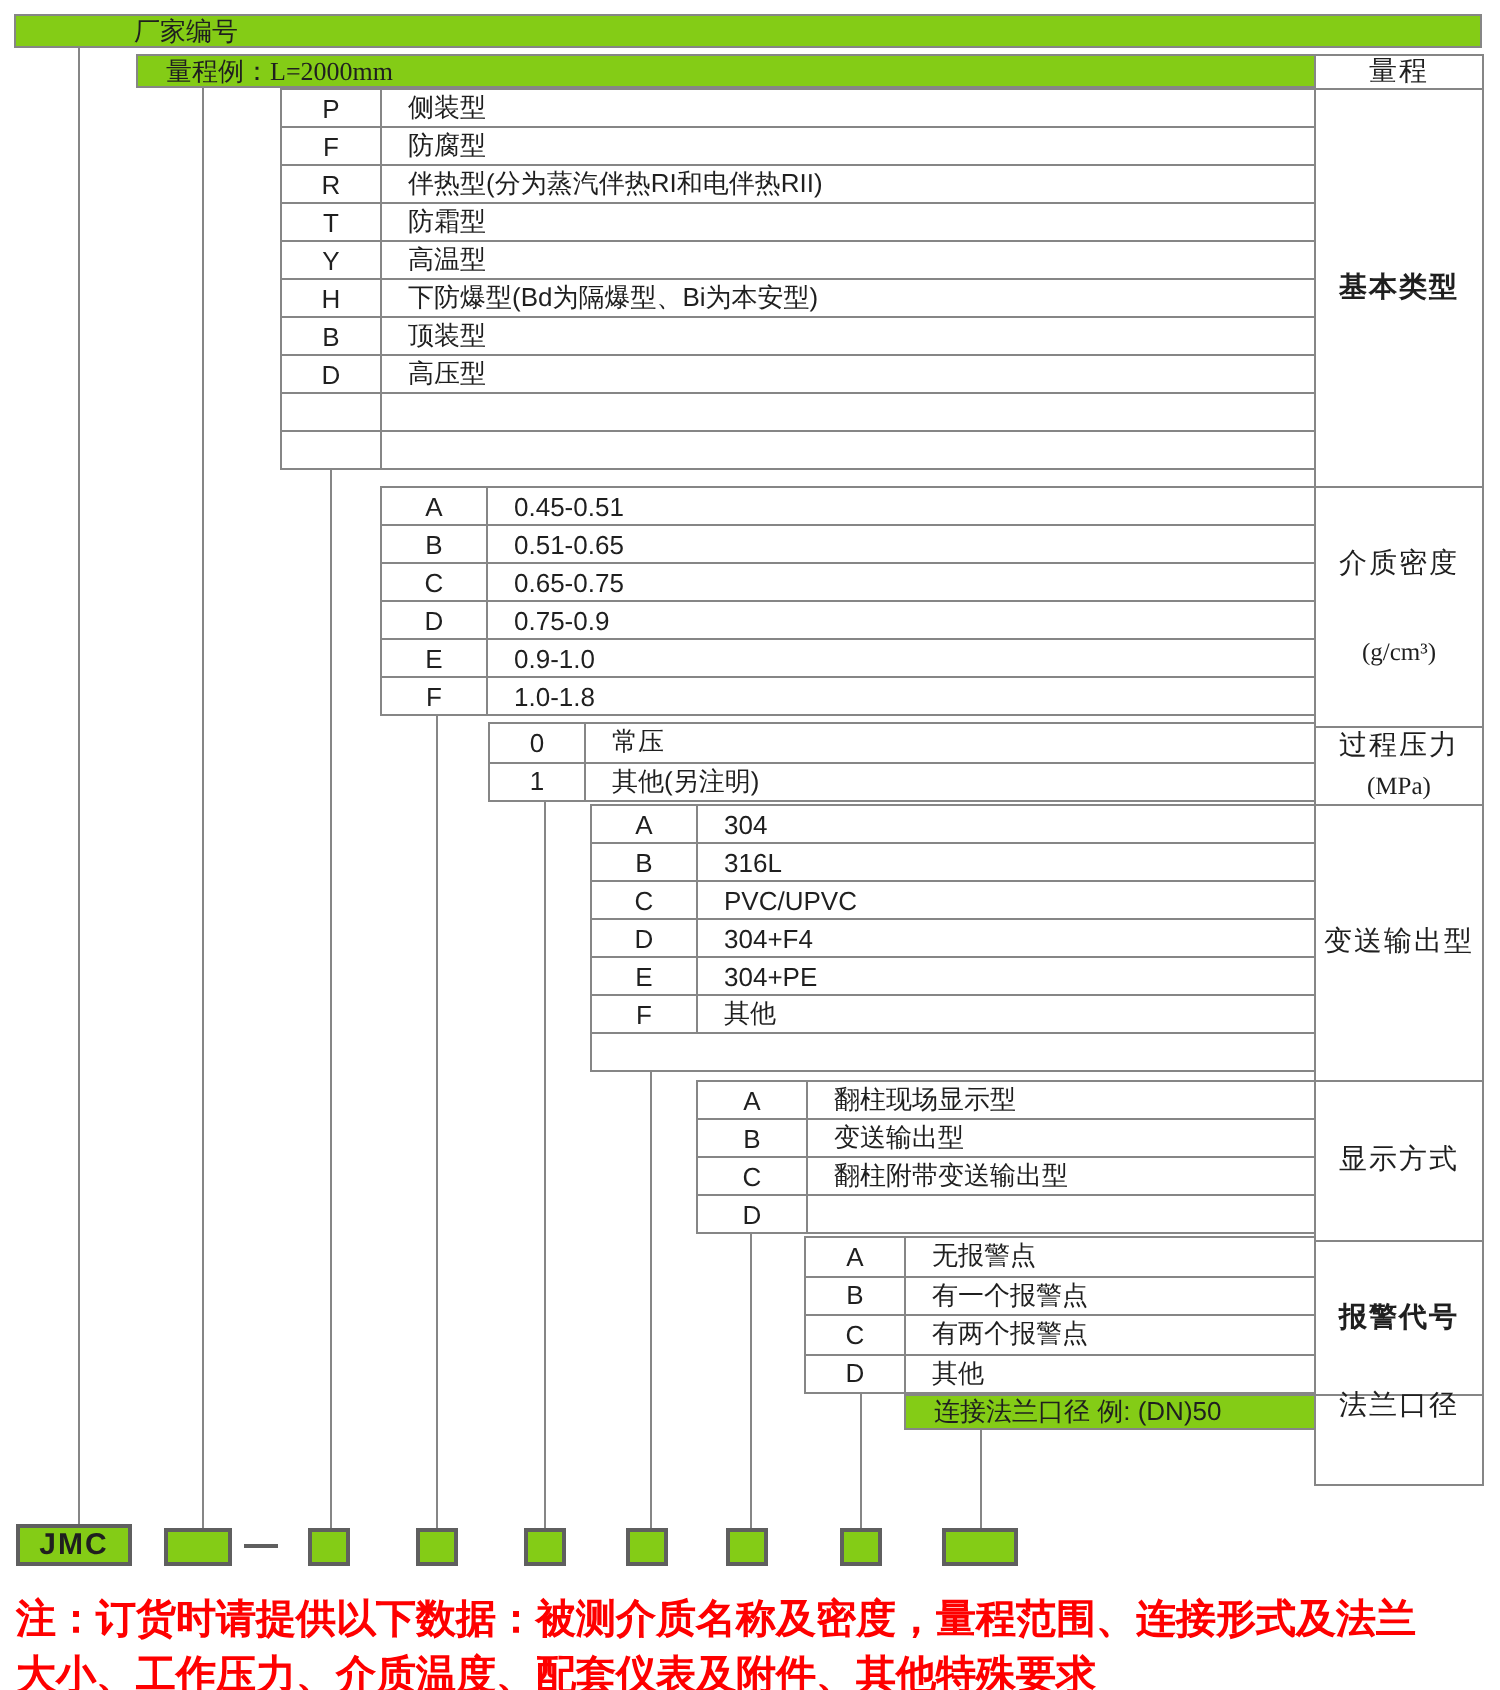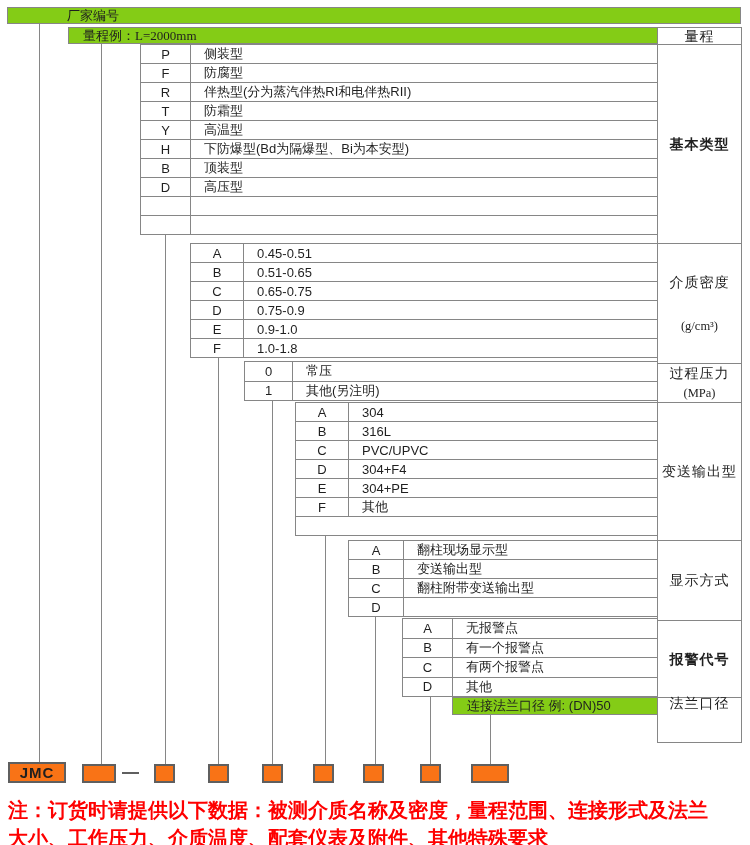--- a/index.html
+++ b/index.html
@@ -25,21 +25,21 @@
   .t-pressure .code{width:48px;}
   .t-material .code{width:53px;}
   .t-display .code{width:55px;}
   .t-alarm .code{width:50px;}
   .vline{position:absolute;width:1px;background:var(--ln);}
   .labelcol{position:absolute;left:657px;top:27px;width:85px;height:716px;border:1px solid var(--ln);box-sizing:border-box;display:flex;flex-direction:column;background:#fff;}
   .labelcell{border-top:1px solid var(--ln);box-sizing:border-box;display:flex;flex-direction:column;align-items:center;justify-content:center;
     font-family:"Liberation Serif", serif;font-size:14px;letter-spacing:1px;text-align:center;line-height:1.5;}
   .labelcell:first-child{border-top:none;}
   .labelcell .sub{font-size:12.5px;letter-spacing:0;}
-  .cbox{position:absolute;border:2px solid var(--boxln);box-sizing:border-box;background:#f97316;}
+  .cbox{position:absolute;border:2px solid var(--boxln);box-sizing:border-box;background:#84cc16;}
   #jmc-box{display:flex;align-items:center;justify-content:center;font-weight:bold;font-size:15px;letter-spacing:1px;}
   #dash{position:absolute;background:var(--boxln);}
   #note{position:absolute;left:8px;top:796px;width:742px;color:#fe0000;font-weight:bold;font-size:20px;line-height:28px;white-space:nowrap;}
   .padtext{display:flex;align-items:center;font-size:13px;white-space:nowrap;}
 </style>
 </head>
 <body>
 
 <div id="stage">
 

